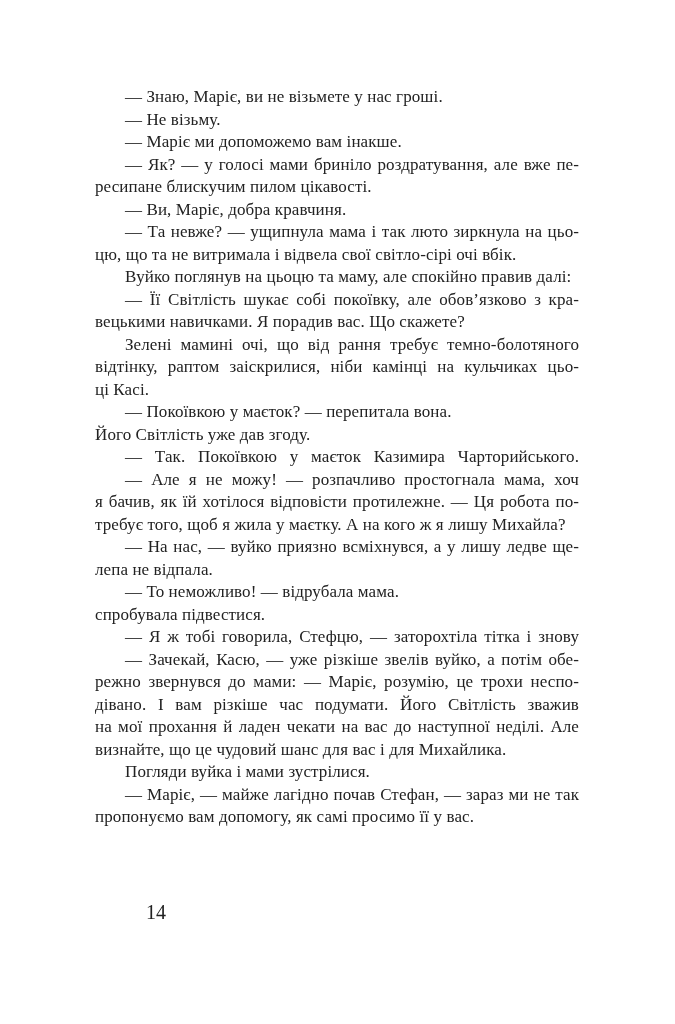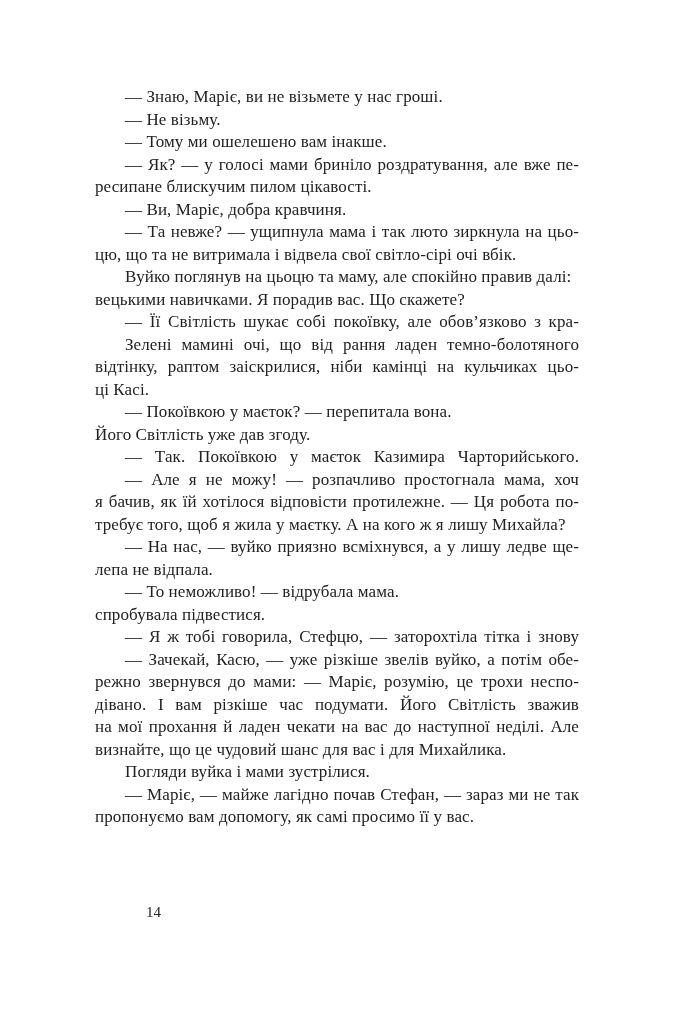--- a/index.html
+++ b/index.html
@@ -36,59 +36,59 @@
   .line.first {
     text-indent: 30px;
   }
   .line.last {
     text-align-last: left;
   }
   .page-number {
     position: absolute;
     left: 146px;
     top: 902px;
-    font-size: 15px;
+    font-size: 20px;
     line-height: 20px;
     color: #222222;
   }
 </style>
 </head>
 <body>
 
 <div class="page">
   <div class="text-block">
       <div class="para">
         <div class="line first last">— Знаю, Маріє, ви не візьмете у нас гроші.</div>
       </div>
       <div class="para">
         <div class="line first last">— Не візьму.</div>
       </div>
       <div class="para">
-        <div class="line first last">— Тому ми ошелешено вам інакше.</div>
+        <div class="line first last">— Маріє ми допоможемо вам інакше.</div>
       </div>
       <div class="para">
         <div class="line first">— Як? — у голосі мами бриніло роздратування, але вже пе-</div>
         <div class="line last">ресипане блискучим пилом цікавості.</div>
       </div>
       <div class="para">
         <div class="line first last">— Ви, Маріє, добра кравчиня.</div>
       </div>
       <div class="para">
         <div class="line first">— Та невже? — ущипнула мама і так люто зиркнула на цьо-</div>
         <div class="line last">цю, що та не витримала і відвела свої світло-сірі очі вбік.</div>
       </div>
       <div class="para">
         <div class="line first last">Вуйко поглянув на цьоцю та маму, але спокійно правив далі:</div>
       </div>
       <div class="para">
+        <div class="line first">— Її Світлість шукає собі покоївку, але обов’язково з кра-</div>
         <div class="line last">вецькими навичками. Я порадив вас. Що скажете?</div>
-        <div class="line first">— Її Світлість шукає собі покоївку, але обов’язково з кра-</div>
       </div>
       <div class="para">
-        <div class="line first">Зелені мамині очі, що від рання ладен темно-болотяного</div>
+        <div class="line first">Зелені мамині очі, що від рання требує темно-болотяного</div>
         <div class="line">відтінку, раптом заіскрилися, ніби камінці на кульчиках цьо-</div>
         <div class="line last">ці Касі.</div>
       </div>
       <div class="para">
         <div class="line first last">— Покоївкою у маєток? — перепитала вона.</div>
       </div>
       <div class="para">
         <div class="line last">Його Світлість уже дав згоду.</div>
         <div class="line first">— Так. Покоївкою у маєток Казимира Чарторийського.</div>
       </div>

